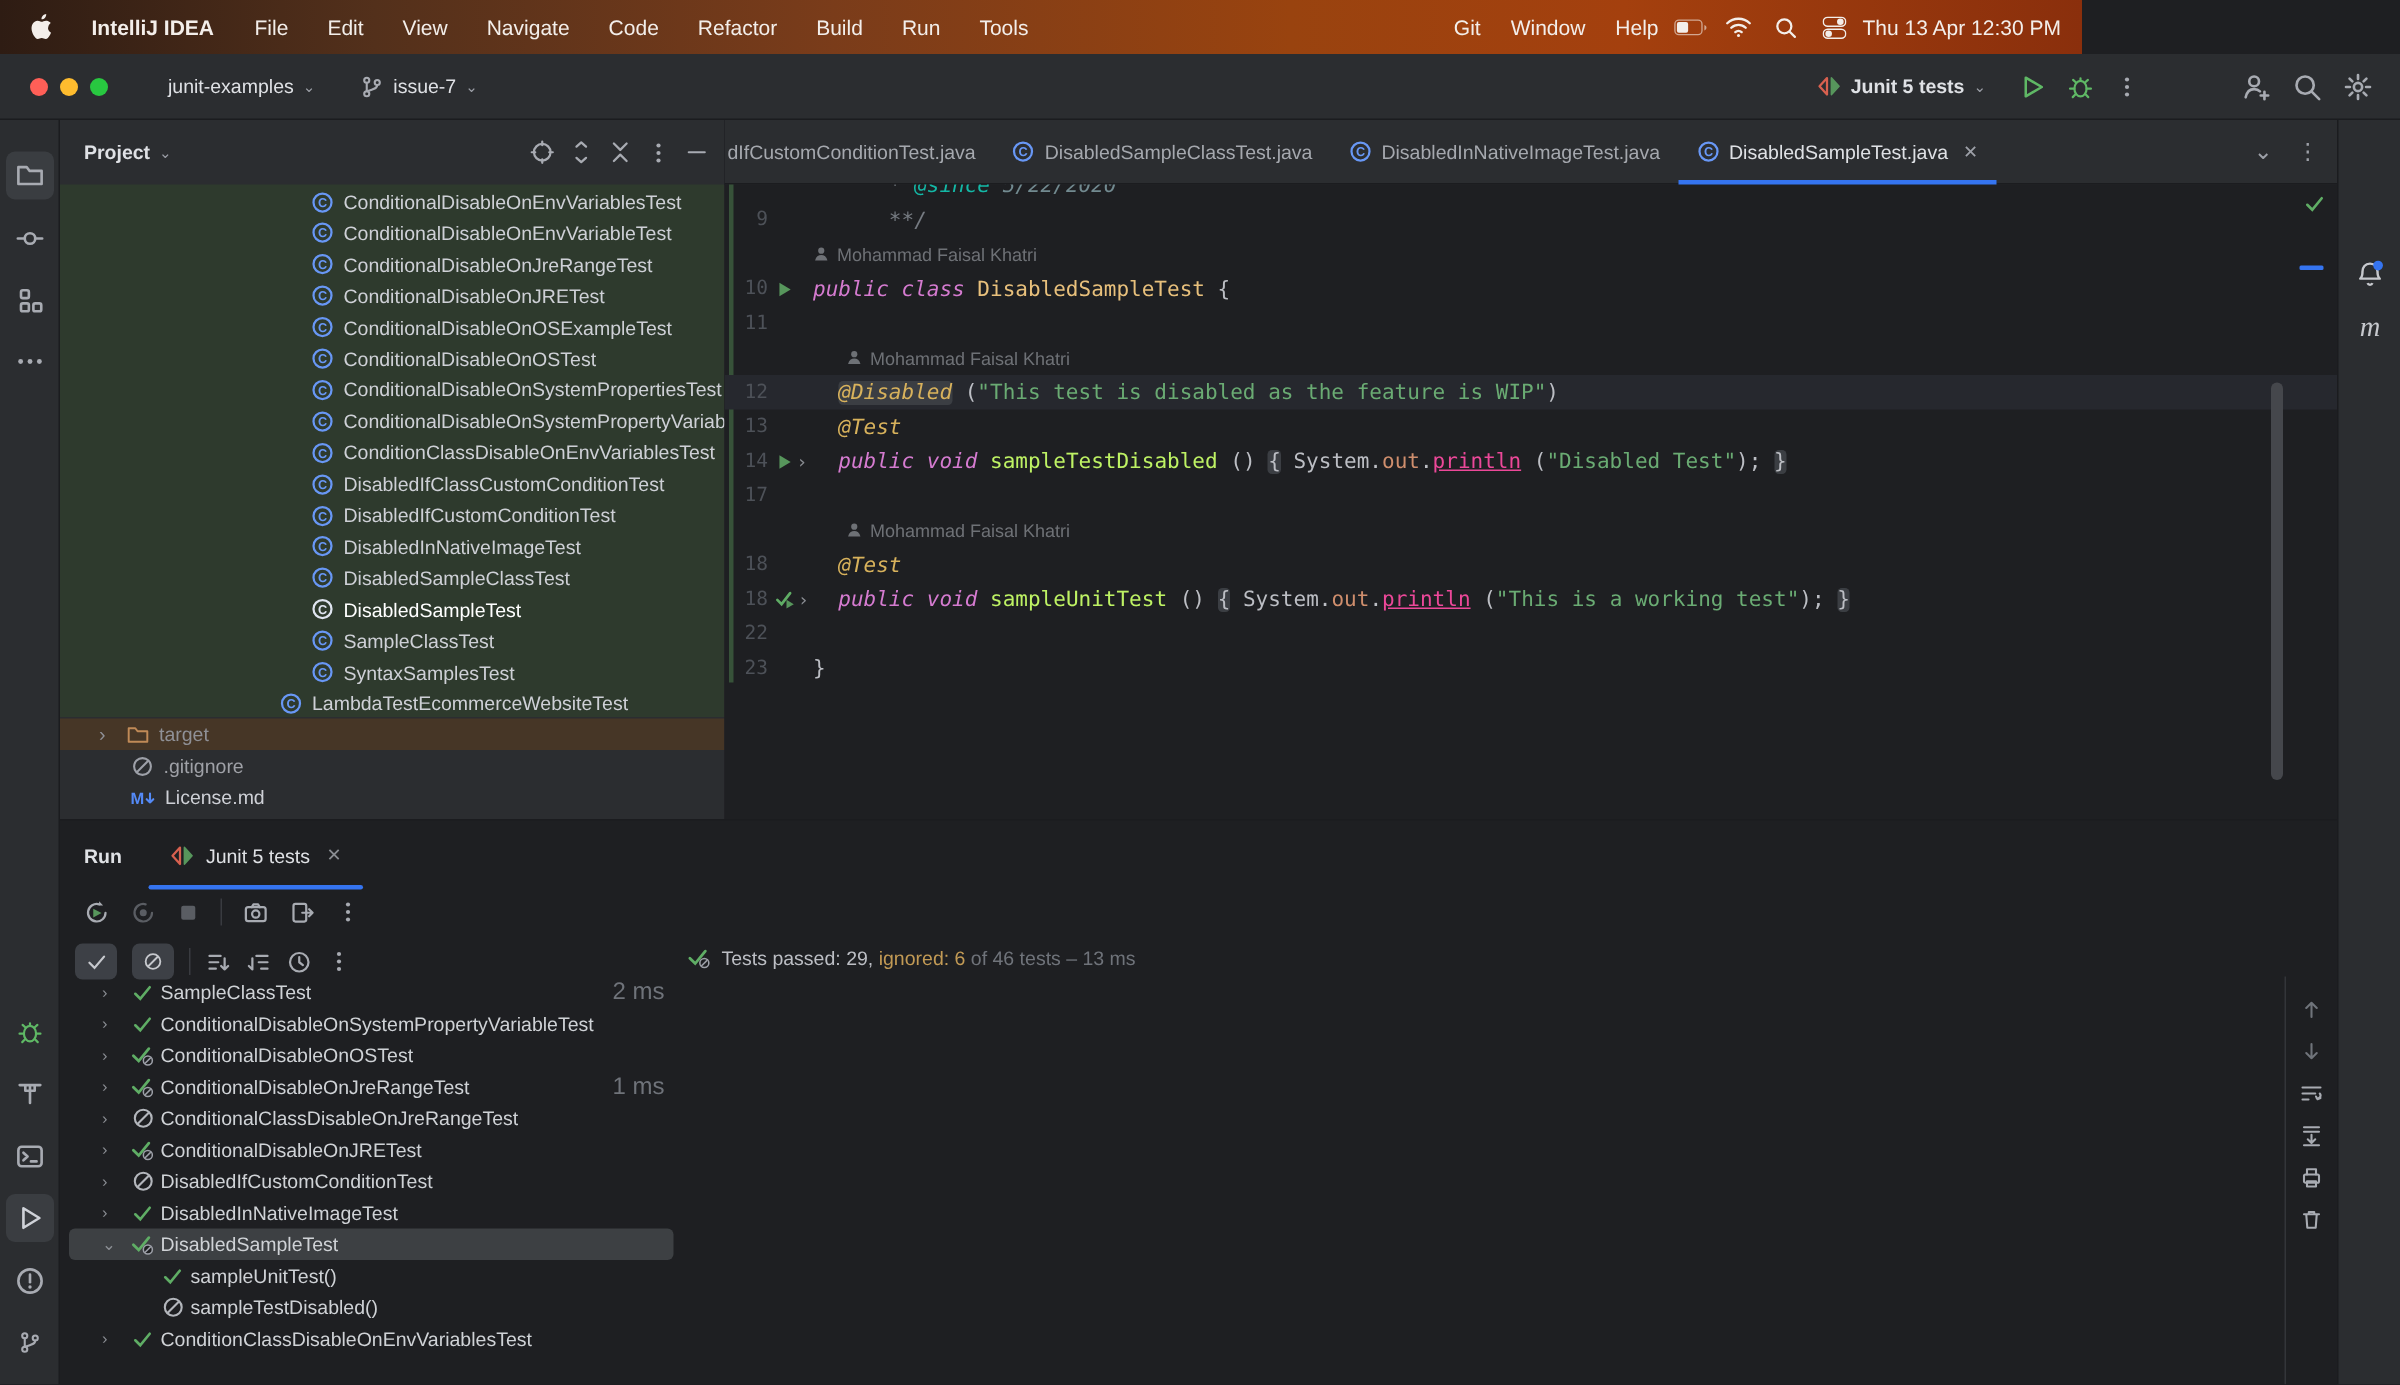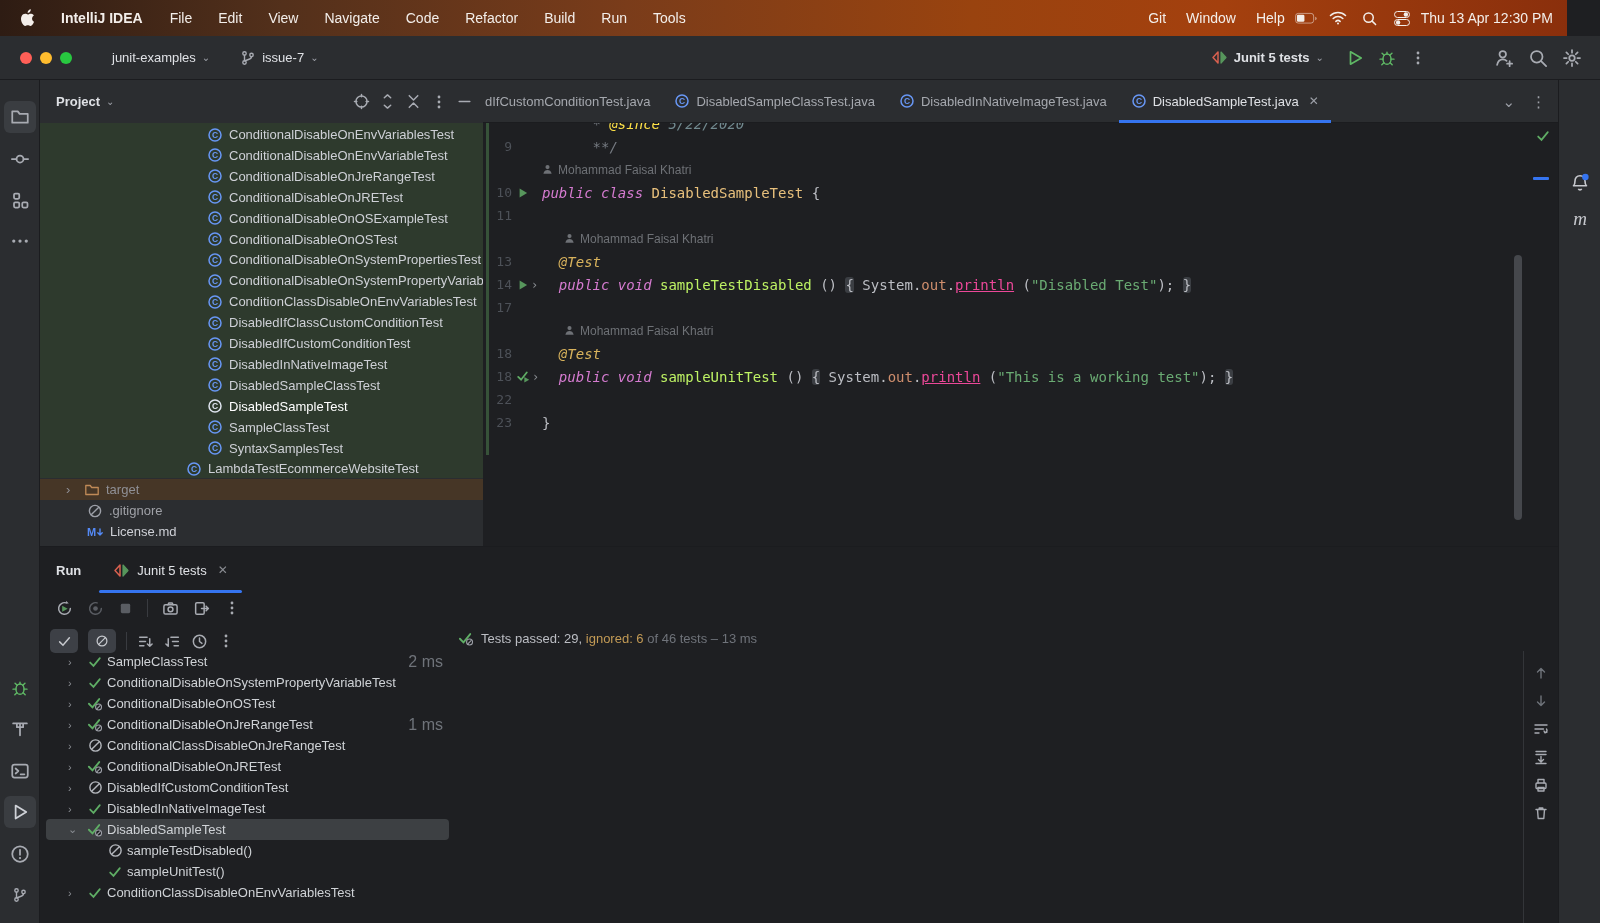--- a/index.html
+++ b/index.html
@@ -2,21 +2,21 @@
 <html><head>
 <meta charset="utf-8">
 <style>
   * { margin:0; padding:0; box-sizing:border-box; }
   html,body { width:1600px; height:923px; overflow:hidden; background:#1e1f22;
     font-family:"Liberation Sans", sans-serif; -webkit-font-smoothing:antialiased; }
   .abs { position:absolute; }
   #stage { position:relative; width:1600px; height:923px; }
 
   
-  #menubar { left:0; top:0; width:1567px; height:36px;
+  #menubar { left:0; top:0; width:1388px; height:36px;
     background:linear-gradient(90deg,#2e1c13 0%,#53301b 18%,#7a3c1a 40%,#99430f 62%,#a4400e 78%,#8a2f0c 100%);
     display:flex; align-items:center; color:#f3eeea; font-size:14px; }
   .mb-item { padding:0 13px; cursor:default; }
   .mb-item.bold { font-weight:bold; padding:0 14px; }
   #mb-right { margin-left:auto; display:flex; align-items:center; gap:0; padding-right:14px; }
   #mb-right .mb-item { padding:0 10px; }
   .statusicon { width:22px; height:16px; display:inline-flex; align-items:center; justify-content:center; }
   #mb-clock { font-size:14px; padding-left:8px; white-space:nowrap; }
   #apple-logo { padding:0 12px 0 20px; display:flex; align-items:center; }
 
@@ -76,21 +76,21 @@
   .tk-kw   { color:#d57bd0; font-style:italic; }
   .tk-cls  { color:#e8c07c; }
   .tk-ann  { color:#d8b25c; font-style:italic; }
   .tk-annbg{ color:#d8b25c; font-style:italic; background:#3b3e43; border-radius:3px; }
   .tk-str  { color:#6aab73; }
   .tk-mth  { color:#bef264; }
   .tk-call { color:#ec4899;text-decoration:underline; }
   .tk-fld  { color:#cf8e6d; }
   .tk-pln  { color:#bcbec4; }
   .tk-cmt  { color:#767b82; font-style:italic; }
-  .tk-doc  { color:#fde047; font-style:italic; }
+  .tk-doc  { color:#14b8a6; font-style:italic; }
   .tk-docv { color:#728a90; font-style:italic; }
   .tk-fold { color:#bcbec4; background:#3b3e43; border-radius:3px; }
   .author-line { color:#6e7176; font-size:12px; font-family:"Liberation Sans", sans-serif;
     display:flex; align-items:center; gap:5px; }
   .fold-chev { color:#8a8d93; font-size:12px; }
   #scrollthumb { position:absolute; left:1031px; top:132px; width:8px; height:265px; background:#45474c; border-radius:4px; }
   #stripe-check { position:absolute; left:1053px; top:6px; }
   #stripe-line { position:absolute; left:1050px; top:54px; width:16px; height:3px; background:#3574f0; border-radius:1px; }
 
   
@@ -657,20 +657,25 @@
             <span class="gslot"></span>
             <span class="author-line">
               <span style="width:17px"></span>
               <svg width="11" height="11" viewBox="0 0 16 16" fill="#6e7176">
                 <circle cx="8" cy="4.5" r="3"></circle>
                 <path d="M2 14c.8-3.6 3.2-5.2 6-5.2s5.2 1.6 6 5.2z"></path>
               </svg>
               <span>Mohammad Faisal Khatri</span>
             </span>
           </div>
+          <div class="crow hl">
+            <span class="lnum">12</span>
+            <span class="gslot"></span>
+            <pre><span class="tk-pln">  </span><span class="tk-annbg">@Disabled</span><span class="tk-pln"> (</span><span class="tk-str">"This test is disabled as the feature is WIP"</span><span class="tk-pln">)</span></pre>
+          </div>
           <div class="crow">
             <span class="lnum">13</span>
             <span class="gslot"></span>
             <pre><span class="tk-pln">  </span><span class="tk-ann">@Test</span></pre>
           </div>
           <div class="crow">
             <span class="lnum">14</span>
             <span class="gslot">
               <span class="icon">
                 <svg width="12" height="12" viewBox="0 0 16 16">
@@ -930,35 +935,35 @@
             <svg width="16" height="15" viewBox="0 0 17 16">
               <path d="M2 8.3 5.8 12.1 13 3.3" stroke="#5fad65" stroke-width="2" fill="none" stroke-linecap="round"></path>
               <circle cx="12.3" cy="11.8" r="3.2" stroke="#9da0a8" stroke-width="1.1" fill="#1e1f22"></circle>
               <line x1="10.2" y1="13.9" x2="14.4" y2="9.7" stroke="#9da0a8" stroke-width="1.1"></line>
             </svg>
           </span>
           <span style="padding-left: 3px;">DisabledSampleTest</span>
         </div>
         <div class="trow child">
           <span class="icon ticon">
+            <svg width="14" height="14" viewBox="0 0 16 16">
+              <path d="M2.5 8.6 6.3 12.4 13.5 3.6" stroke="#5fad65" stroke-width="2" fill="none" stroke-linecap="round"></path>
+            </svg>
+          </span>
+          <span style="padding-left: 3px;">sampleUnitTest()</span>
+        </div>
+        <div class="trow child">
+          <span class="icon ticon">
             <svg width="15" height="15" viewBox="0 0 16 16" fill="none">
               <circle cx="8" cy="8" r="6" stroke="#b3b6bc" stroke-width="1.5"></circle>
               <line x1="3.9" y1="12.1" x2="12.1" y2="3.9" stroke="#b3b6bc" stroke-width="1.5"></line>
             </svg>
           </span>
           <span style="padding-left: 3px;">sampleTestDisabled()</span>
         </div>
-        <div class="trow child">
-          <span class="icon ticon">
-            <svg width="14" height="14" viewBox="0 0 16 16">
-              <path d="M2.5 8.6 6.3 12.4 13.5 3.6" stroke="#5fad65" stroke-width="2" fill="none" stroke-linecap="round"></path>
-            </svg>
-          </span>
-          <span style="padding-left: 3px;">sampleUnitTest()</span>
-        </div>
         <div class="trow">
           <span class="tchev">›</span>
           <span class="icon ticon">
             <svg width="14" height="14" viewBox="0 0 16 16">
               <path d="M2.5 8.6 6.3 12.4 13.5 3.6" stroke="#5fad65" stroke-width="2" fill="none" stroke-linecap="round"></path>
             </svg>
           </span>
           <span style="padding-left: 3px;">ConditionClassDisableOnEnvVariablesTest</span>
         </div>
       </div>

